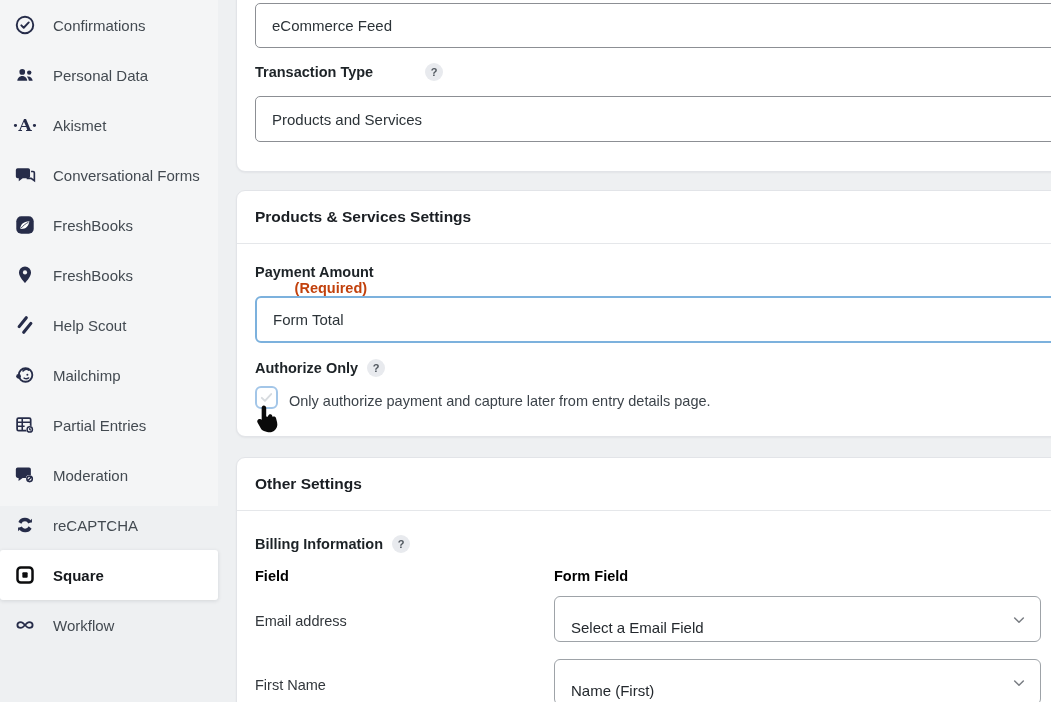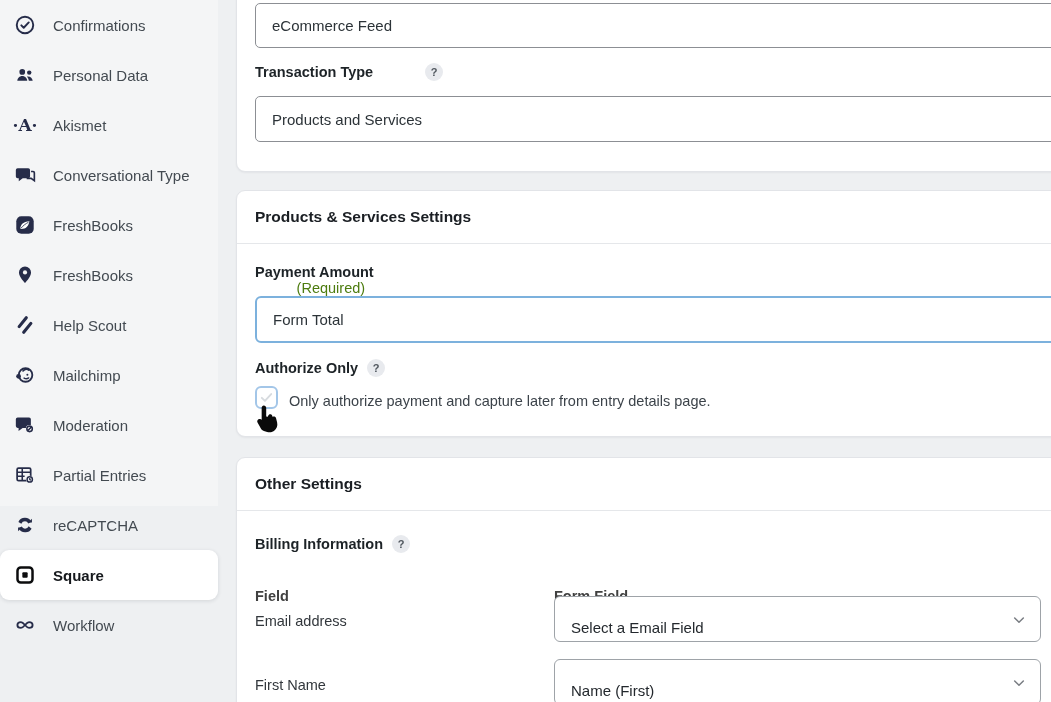--- a/index.html
+++ b/index.html
@@ -11,21 +11,21 @@
   }
   
   .sidebar{position:absolute;left:0;top:0;width:218px;height:506px;background:#f4f5f6;text-align:right;}
   .side-item{
     height:50px;display:flex;align-items:center;gap:17px;
     padding:0 10px 0 14px;box-sizing:border-box;
     font-size:15px;color:#434a51;cursor:pointer;position:relative;
   }
   .side-item .icn{width:22px;height:22px;flex:0 0 22px;display:flex;align-items:center;justify-content:center;}
   .side-item.selected{
-    background:#ffffff;border-radius:9px;
+    background:#ffffff;border-radius:3px;
     box-shadow:0 1px 4px rgba(16,24,40,.12);
     font-weight:700;color:#15181c;z-index:2;
   }
   .akismet-glyph{font-family:"DejaVu Serif",serif;font-weight:700;font-size:17px;color:#262c49;line-height:22px;}
   
   .main{position:absolute;left:236px;top:0;width:880px;height:702px;}
   .card{
     position:absolute;left:0;width:880px;background:#fff;
     border:1px solid #e2e4e8;border-radius:9px;
     box-shadow:0 1px 2px rgba(16,24,40,.05);box-sizing:border-box;
@@ -35,41 +35,41 @@
   #card-other{top:457px;height:292px;}
   .card-title{
     position:absolute;top:0;left:0;right:0;height:52px;
     border-bottom:1px solid #e5e7ea;display:flex;align-items:center;padding-left:18px;
     font-size:15.5px;font-weight:700;color:#1a1e23;
   }
   .field-label{
     position:absolute;left:18px;font-size:14.5px;font-weight:700;color:#1d2327;
     display:flex;align-items:center;white-space:nowrap;
   }
-  .required{color:#4d7c0f;font-weight:400;margin-left:5px;padding-left:28px;}
+  .required{color:#c2410c;font-weight:700;margin-left:5px;padding-left:28px;}
   .help-badge{
     display:inline-block;width:18px;height:18px;border-radius:50%;
     background:#e8eaee;color:#50575e;font-size:11px;font-weight:700;
     text-align:center;line-height:18px;margin-left:9px;cursor:pointer;flex:0 0 18px;
   }
   .text-input{
     position:absolute;left:18px;width:calc(100% - 18px);height:46px;
     border:1px solid #8c8f94;border-radius:5px;background:#fff;
     font-size:15px;color:#2c3338;padding:0 16px;box-sizing:border-box;
     font-family:inherit;outline:none;
   }
   .text-input.focused{border:2px solid #7cb1dd;border-radius:6px;}
   .checkbox{
     position:absolute;left:18px;width:23px;height:23px;box-sizing:border-box;
     border:2px solid #a3c6e8;border-radius:6px;background:#fff;cursor:pointer;
     display:flex;align-items:center;justify-content:center;
   }
   .desc-text{position:absolute;left:52px;font-size:14.5px;color:#3c434a;white-space:nowrap;}
   .plain-label{position:absolute;left:18px;font-size:14.5px;color:#32373c;white-space:nowrap;}
-  .col-header{position:absolute;font-size:14.5px;font-weight:700;color:#404040;margin-top:20px;}
+  .col-header{position:absolute;font-size:14.5px;font-weight:700;color:#000000;}
   .select{
     position:absolute;left:317px;width:487px;height:46px;box-sizing:border-box;
     border:1px solid #9ea3a8;border-radius:6px;background:#fff;cursor:pointer;
     display:flex;align-items:center;padding:16px 40px 0 16px;
     font-size:15px;color:#23282d;
   }
   .select .chev{position:absolute;right:13px;top:15px;width:16px;height:16px;}
   .cursor-hand{position:absolute;z-index:5;}
 </style>
 </head>
@@ -107,21 +107,21 @@
     <span>Akismet</span>
   </div>
 
   <div class="side-item">
     <span class="icn">
       <svg width="22" height="22" viewBox="0 0 24 24">
           <path d="M4 4.5h11.5a2 2 0 0 1 2 2v7a2 2 0 0 1-2 2H9.5l-4.3 3.2v-3.2H4a2 2 0 0 1-2-2v-7a2 2 0 0 1 2-2z" fill="#262c49"></path>
           <path d="M18.6 8.2h2.2a1.4 1.4 0 0 1 1.4 1.4v8.6l-3.6-2.6h-4.8" fill="none" stroke="#262c49" stroke-width="1.8"></path>
         </svg>
     </span>
-    <span>Conversational Type</span>
+    <span>Conversational Forms</span>
   </div>
 
   <div class="side-item">
     <span class="icn">
       <svg width="22" height="22" viewBox="0 0 24 24">
           <rect x="2.5" y="2.5" width="19" height="19" rx="5.5" fill="#262c49"></rect>
           <path d="M6.8 16.4c.4-5 3.2-7.9 10-8.4-1.1 6.2-4.2 8.8-10 8.4z" fill="#ffffff"></path>
           <path d="M7.2 16c2.6-3.2 5.4-5.4 8.6-7" fill="none" stroke="#262c49" stroke-width=".9"></path>
         </svg>
     </span>
@@ -157,40 +157,40 @@
           <circle cx="14.6" cy="11.6" r="1.1" fill="#262c49"></circle>
           <path d="M11 15.4c1.6 1 3.4 1 5-.2" fill="none" stroke="#262c49" stroke-width="1.6" stroke-linecap="round"></path>
         </svg>
     </span>
     <span>Mailchimp</span>
   </div>
 
   <div class="side-item">
     <span class="icn">
       <svg width="22" height="22" viewBox="0 0 24 24">
-          <path d="M4 3.8h12.4a2 2 0 0 1 2 2v7.4a2 2 0 0 1-2 2h-7l-4.4 3.4v-3.4H4a2 2 0 0 1-2-2V5.8a2 2 0 0 1 2-2z" fill="#262c49"></path>
-          <circle cx="17" cy="16.2" r="4.2" fill="#ffffff"></circle>
-          <circle cx="17" cy="16.2" r="3" fill="none" stroke="#262c49" stroke-width="1.7"></circle>
-          <path d="M14.9 18.3l4.2-4.2" stroke="#262c49" stroke-width="1.7"></path>
-        </svg>
-    </span>
-    <span>Moderation</span>
-  </div>
-
-  <div class="side-item">
-    <span class="icn">
-      <svg width="22" height="22" viewBox="0 0 24 24">
           <rect x="3.4" y="4.4" width="14.8" height="13.8" rx="1.6" fill="none" stroke="#262c49" stroke-width="1.9"></rect>
           <path d="M3.6 9h14.4M3.6 13.4h8M9 4.6v13.2" stroke="#262c49" stroke-width="1.7"></path>
           <circle cx="17.2" cy="16.8" r="4" fill="#f4f5f6"></circle>
           <circle cx="17.2" cy="16.8" r="2.9" fill="none" stroke="#262c49" stroke-width="1.6"></circle>
           <path d="M17.2 15.2v1.8l1.3.8" fill="none" stroke="#262c49" stroke-width="1.4"></path>
         </svg>
     </span>
     <span>Partial Entries</span>
+  </div>
+
+  <div class="side-item">
+    <span class="icn">
+      <svg width="22" height="22" viewBox="0 0 24 24">
+          <path d="M4 3.8h12.4a2 2 0 0 1 2 2v7.4a2 2 0 0 1-2 2h-7l-4.4 3.4v-3.4H4a2 2 0 0 1-2-2V5.8a2 2 0 0 1 2-2z" fill="#262c49"></path>
+          <circle cx="17" cy="16.2" r="4.2" fill="#ffffff"></circle>
+          <circle cx="17" cy="16.2" r="3" fill="none" stroke="#262c49" stroke-width="1.7"></circle>
+          <path d="M14.9 18.3l4.2-4.2" stroke="#262c49" stroke-width="1.7"></path>
+        </svg>
+    </span>
+    <span>Moderation</span>
   </div>
 
   <div class="side-item">
     <span class="icn">
       <svg width="22" height="22" viewBox="0 0 24 24">
           <path d="M12 4.2a7.8 7.8 0 0 1 7 4.3l-3.4 1.8A4.3 4.3 0 0 0 12 8zM12 4.2V8a4.3 4.3 0 0 0-4 2.7L4.8 8.6A7.8 7.8 0 0 1 12 4.2z" fill="#262c49"></path>
           <path d="M12 19.8a7.8 7.8 0 0 1-7-4.3l3.4-1.8A4.3 4.3 0 0 0 12 16zM12 19.8V16a4.3 4.3 0 0 0 4-2.7l3.2 2.7a7.8 7.8 0 0 1-7.2 3.8z" fill="#262c49"></path>
           <path d="M19.6 5.2v4.2h-4.2z" fill="#262c49"></path>
           <path d="M4.4 18.8v-4.2h4.2z" fill="#262c49"></path>
         </svg>

